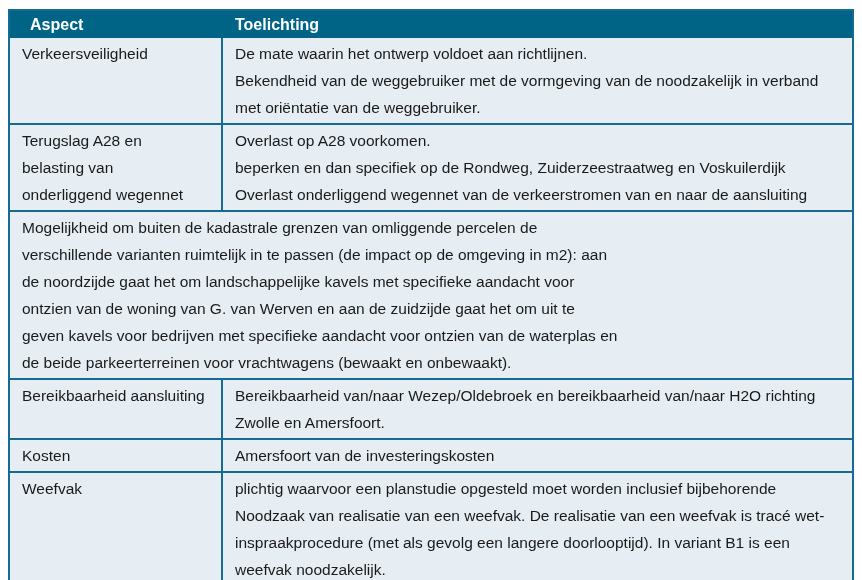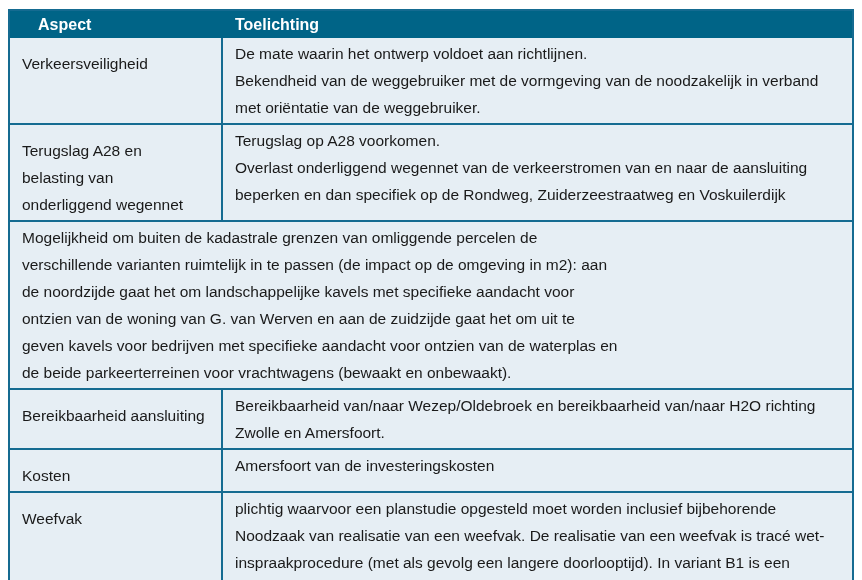--- a/index.html
+++ b/index.html
@@ -33,38 +33,38 @@
     display: flex;
     align-items: center;
     height: 27px;
     background: var(--header-bg);
     color: var(--header-text);
     font-weight: bold;
     font-size: 16px;
   }
   .th-aspect {
     width: 213px;
-    padding-left: 28px;
+    padding-left: 20px;
     flex-shrink: 0;
   }
   .th-toel {
     flex: 1;
     padding-left: 12px;
   }
   .row {
     display: flex;
     background: var(--row-bg);
     border-top: 2px solid var(--border);
   }
   .row:first-child { border-top: none; }
   .cell-aspect {
     width: 213px;
     flex-shrink: 0;
     border-right: 2px solid var(--border);
-    padding: 12px 8px 2px 12px;
+    padding: 2px 8px 2px 12px;
     overflow: hidden;
   }
   .cell-toel {
     flex: 1;
     padding: 2px 23px 2px 12px;
     overflow: hidden;
   }
   .line {
     line-height: 27px;
     font-size: 15.5px;
@@ -92,23 +92,23 @@
             <div class="line">met oriëntatie van de weggebruiker.</div>
           </div>
         </div>
         <div class="row">
           <div class="cell-aspect">
             <div class="line">Terugslag A28 en</div>
             <div class="line">belasting van</div>
             <div class="line">onderliggend wegennet</div>
           </div>
           <div class="cell-toel">
-            <div class="line">Terugslag op A28 voorkomen.</div>
+            <div class="line">Overlast op A28 voorkomen.</div>
+            <div class="line">beperken en dan specifiek op de Rondweg, Zuiderzeestraatweg en Voskuilerdijk</div>
             <div class="line">Overlast onderliggend wegennet van de verkeerstromen van en naar de aansluiting</div>
-            <div class="line">beperken en dan specifiek op de Rondweg, Zuiderzeestraatweg en Voskuilerdijk</div>
           </div>
         </div>
         <div class="row">
           <div class="cell-toel">
             <div class="line">Mogelijkheid om buiten de kadastrale grenzen van omliggende percelen de</div>
             <div class="line">verschillende varianten ruimtelijk in te passen (de impact op de omgeving in m2): aan</div>
             <div class="line">de noordzijde gaat het om landschappelijke kavels met specifieke aandacht voor</div>
             <div class="line">ontzien van de woning van G. van Werven en aan de zuidzijde gaat het om uit te</div>
             <div class="line">geven kavels voor bedrijven met specifieke aandacht voor ontzien van de waterplas en</div>
             <div class="line">de beide parkeerterreinen voor vrachtwagens (bewaakt en onbewaakt).</div>

